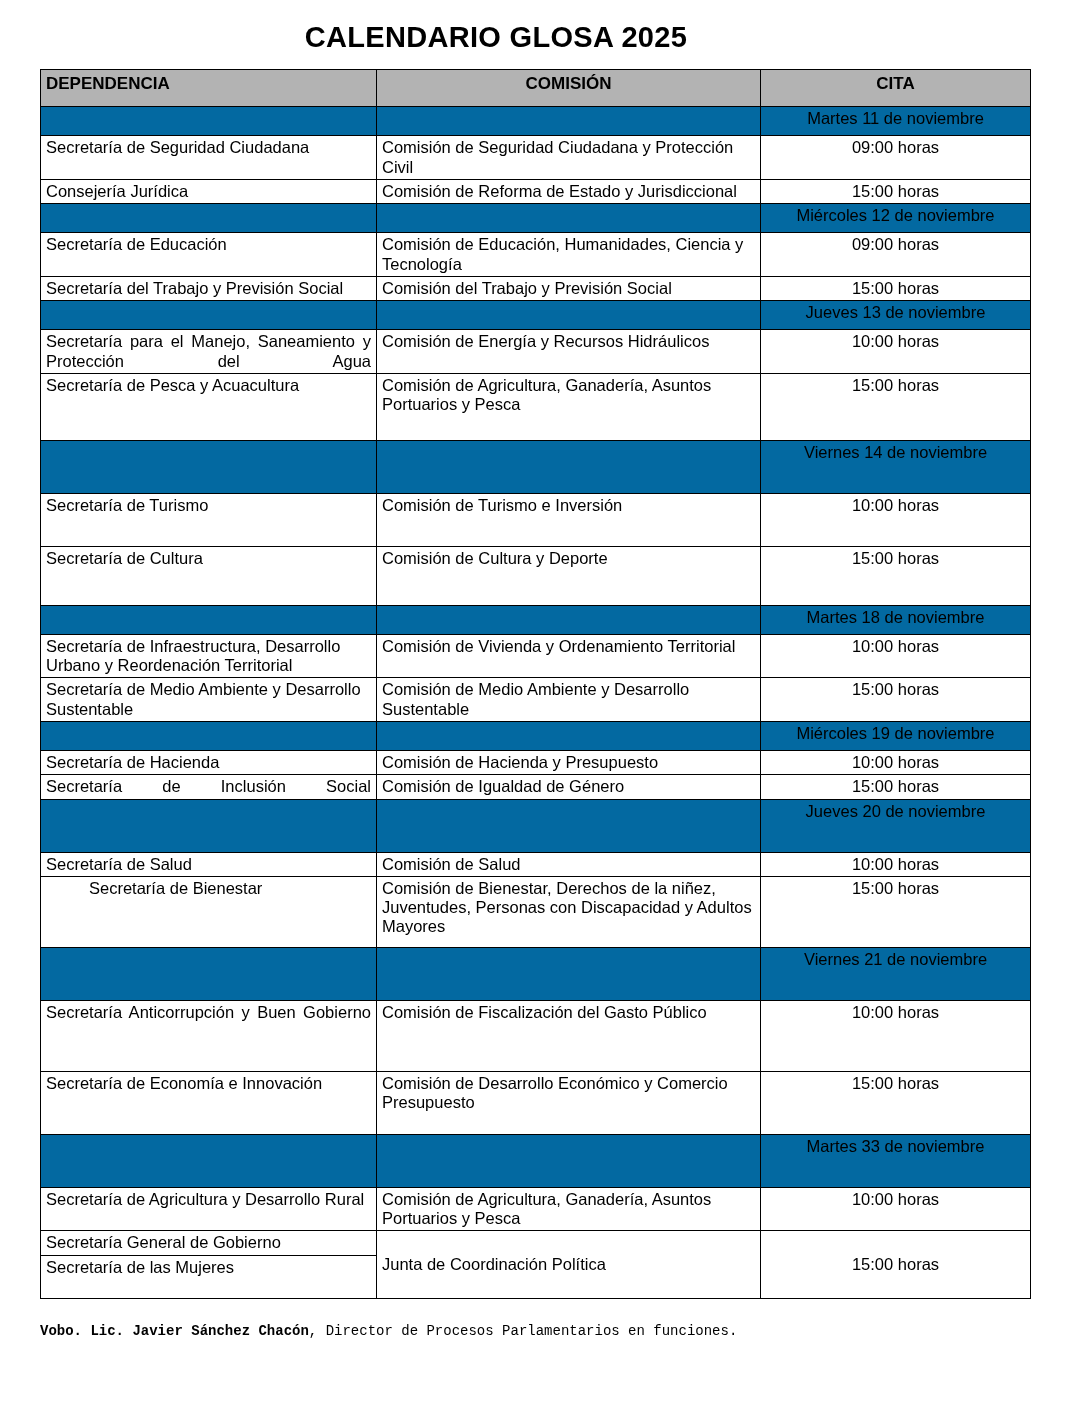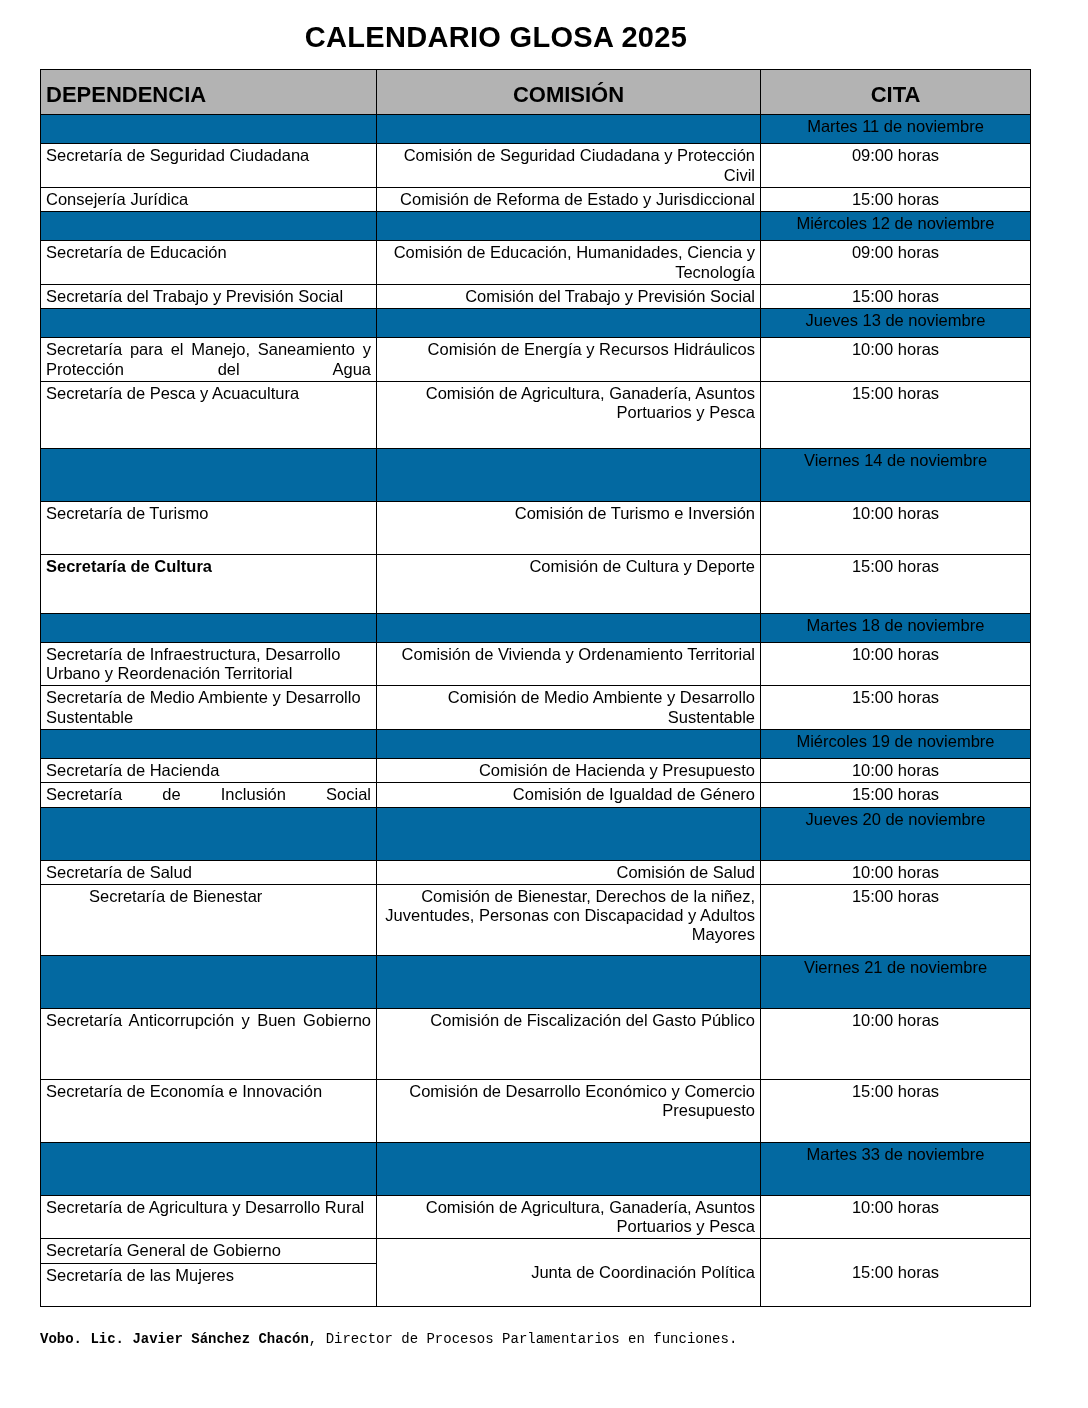--- a/index.html
+++ b/index.html
@@ -45,43 +45,43 @@
     font-weight: normal;
     word-wrap: break-word;
   }
   col.c-dep { width: 336px; }
   col.c-com { width: 384px; }
   col.c-cit { width: 270px; }
 
   tr.header-row th {
     background: #b3b3b3;
     font-weight: bold;
-    font-size: 22px;
+    font-size: 17px;
     height: 30px;
     vertical-align: top;
-    padding-top: 12px;
+    padding-top: 4px;
   }
   th.h-dep { text-align: left; }
   th.h-com { text-align: center; }
   th.h-cit { text-align: center; }
 
   tr.date-row td {
     background: #0369a1;
     height: 24px;
   }
   tr.date-row.tall td { height: 48px; }
   td.date-cell {
     text-align: center;
     font-weight: bold;
     font-size: 16.5px;
     padding-top: 2px;
   }
   td.dep { text-align: left; margin-left: 31px; }
   td.dep.justify { text-align: justify; text-align-last: justify; }
-  td.com { text-align: right; }
+  td.com { text-align: left; }
   td.cit { text-align: center; }
 
   .footer-note {
     width: 990px;
     margin: 0 auto;
     padding-top: 24px;
     font-size: 14px;
     line-height: 1.2;
     font-family: Liberation Mono, monospace;
   }
@@ -157,21 +157,21 @@
           <td></td>
           <td></td>
           <td class="date-cell">Viernes 14 de noviembre</td>
         </tr>
         <tr>
           <td class="dep" style="height: 48px;">Secretaría de Turismo</td>
           <td class="com">Comisión de Turismo e Inversión</td>
           <td class="cit">10:00 horas</td>
         </tr>
         <tr>
-          <td class="dep" style="height: 54px; font-weight: bold;">Secretaría de Cultura</td>
+          <td class="dep" style="height: 54px;">Secretaría de Cultura</td>
           <td class="com">Comisión de Cultura y Deporte</td>
           <td class="cit">15:00 horas</td>
         </tr>
         <tr class="date-row">
           <td></td>
           <td></td>
           <td class="date-cell">Martes 18 de noviembre</td>
         </tr>
         <tr>
           <td class="dep">Secretaría de Infraestructura, Desarrollo Urbano y Reordenación Territorial</td>

